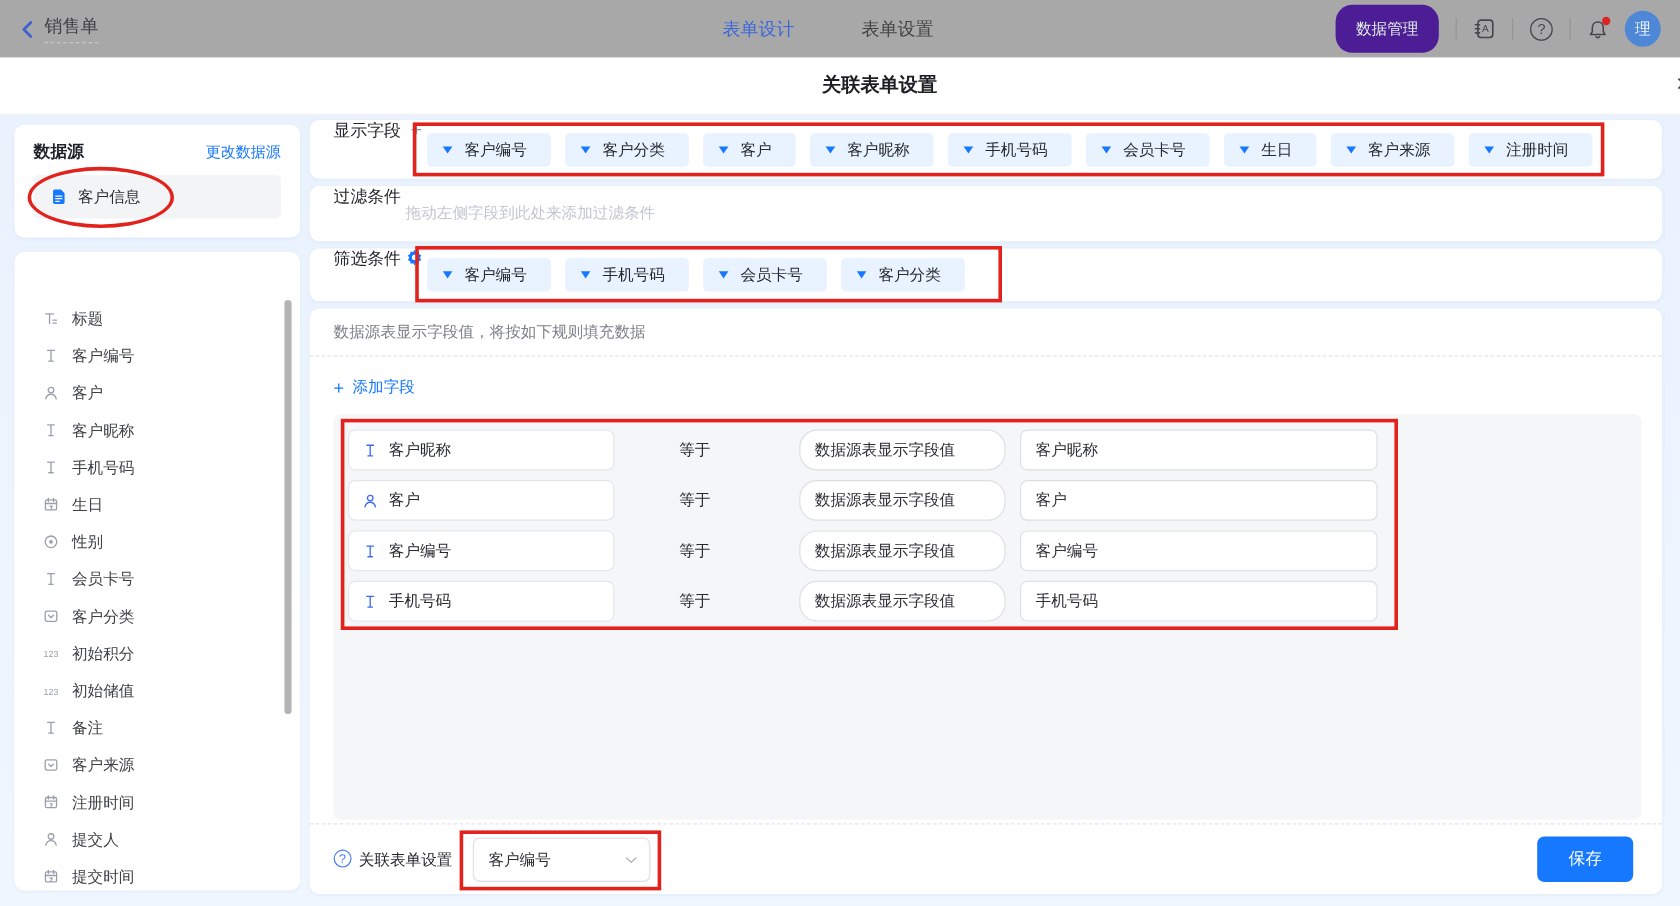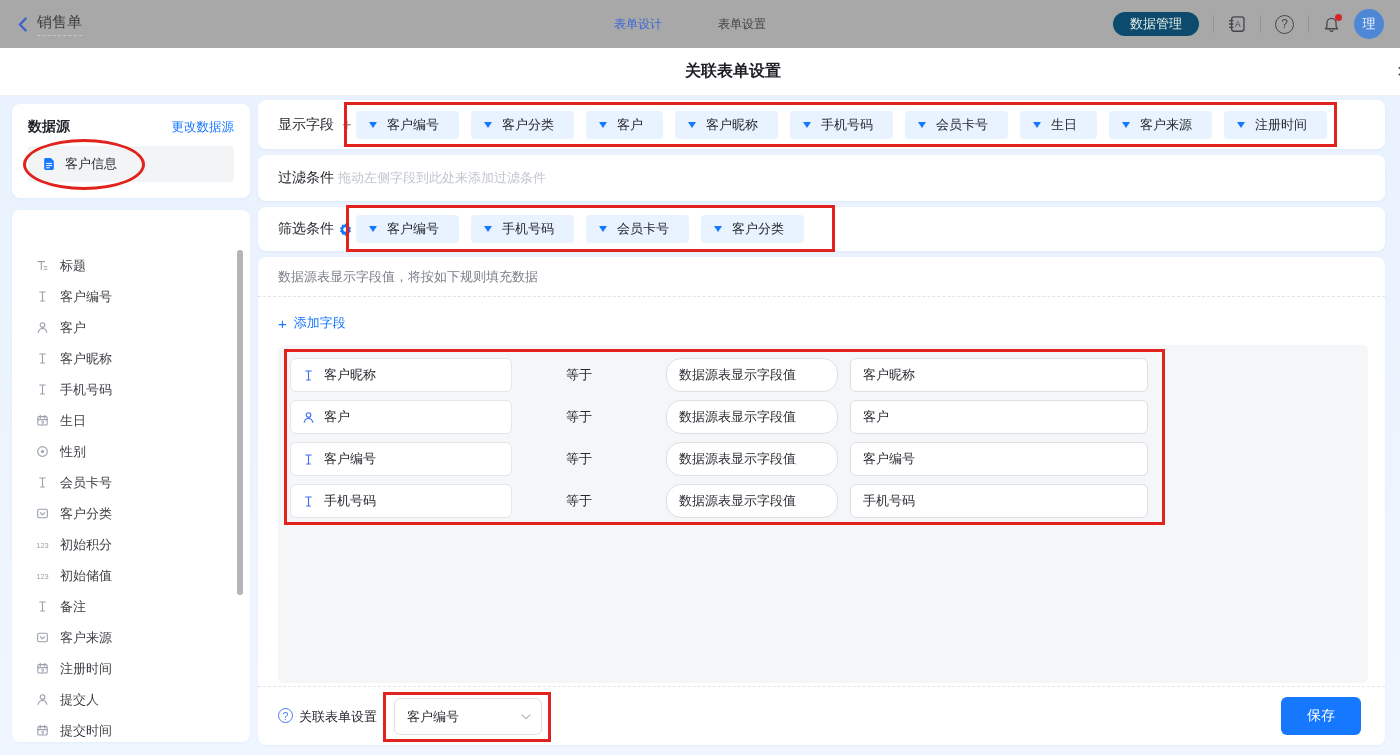--- a/index.html
+++ b/index.html
@@ -5,24 +5,24 @@
   html,body{margin:0;padding:0;}
   body{font-family:"Liberation Sans","DejaVu Sans",sans-serif;}
   #app{position:relative;width:1400px;height:755px;background:linear-gradient(180deg,#e8f1fd,#eff6ff);overflow:hidden;}
 
   
   .topbar{position:absolute;left:0;top:0;width:1400px;height:48px;background:#a8a8a8;display:flex;align-items:center;padding:0 16px;box-sizing:border-box;}
   .tb-left{display:flex;align-items:center;gap:8px;z-index:2;}
   .back-btn{display:flex;align-items:center;color:#3e63cf;cursor:pointer;}
   .form-name{font-size:15px;color:#3f4042;padding-bottom:3px;border-bottom:1px dashed #c6c6c6;}
   .tb-center{position:absolute;left:0;right:0;top:0;height:48px;display:flex;align-items:center;justify-content:center;gap:56px;transform:translateX(-10px);}
-  .tb-tab{font-size:12px;color:#424242;cursor:pointer;}
+  .tb-tab{font-size:15px;color:#424242;cursor:pointer;}
   .tb-tab.active{color:#3e68d8;}
   .tb-right{margin-left:auto;display:flex;align-items:center;gap:14px;z-index:2;}
-  .pill-btn{height:24px;border-radius:14px;background:#0c4a6e;color:#e3ece4;font-size:13px;display:flex;align-items:center;padding:0 17px;cursor:pointer;}
+  .pill-btn{height:40px;border-radius:14px;background:#4c1d95;color:#e3ece4;font-size:13px;display:flex;align-items:center;padding:0 17px;cursor:pointer;}
   .tb-div{width:1px;height:18px;background:#949494;}
   .tb-icon{color:#43474d;display:flex;align-items:center;justify-content:center;cursor:pointer;position:relative;}
   .help-circle{width:19px;height:19px;border:1.4px solid #43474d;border-radius:50%;font-size:12px;display:flex;align-items:center;justify-content:center;box-sizing:border-box;}
   .bell-dot{position:absolute;top:-2px;right:-2px;width:7px;height:7px;border-radius:50%;background:#d92525;}
   .avatar{width:30px;height:30px;border-radius:50%;background:#4e87d5;color:#f2f5fa;font-size:13px;display:flex;align-items:center;justify-content:center;cursor:pointer;}
 
   
   .titlebar{position:absolute;left:0;top:48px;width:1400px;height:47px;background:#fff;border-bottom:1px solid #eef0f3;display:flex;align-items:center;justify-content:center;padding-left:33px;}
   .modal-title{font-size:16px;font-weight:600;color:#1d1f24;}
   .close-btn{position:absolute;right:24px;top:12px;font-size:21px;color:#494e57;cursor:pointer;line-height:22px;}
@@ -45,21 +45,21 @@
 
   
   .fields-head{padding:14px 16px 0 16px;}
   .field-list{position:absolute;left:0;top:40px;right:0;}
   .field-item{height:31px;display:flex;align-items:center;gap:10px;padding-left:22px;cursor:pointer;text-align:right;}
   .field-item .f-ic{width:16px;display:flex;justify-content:center;color:#9aa0ab;}
   .field-item .f-lb{font-size:13px;color:#3d4045;}
   .v-scrollbar{position:absolute;right:7px;top:40px;width:6px;height:345px;border-radius:3px;background:#b4b4b6;}
 
   
-  .row-flex{display:flex;align-items:center;height:100%;padding-left:20px;box-sizing:border-box;}
+  .row-flex{display:flex;height:100%;padding-left:20px;box-sizing:border-box;}
   .row-label{width:60px;font-size:14px;font-weight:500;color:#22252a;flex:none;}
   .plus-ic{color:#8c9097;font-size:16px;margin-left:2px;width:14px;text-align:center;cursor:pointer;flex:none;}
   .gear-ic{color:#1677ff;display:flex;margin-left:0;cursor:pointer;flex:none;}
   .chips{display:flex;align-items:center;flex:none;}
   .chips.ml2{margin-left:2px;} .chips.ml3{margin-left:3px;}
   .chip{display:inline-flex;align-items:center;height:28px;background:#e9f2ff;border-radius:4px;padding:0 20px 0 13px;margin-right:12px;cursor:pointer;}
   .chip .tri{width:0;height:0;border-left:4.5px solid transparent;border-right:4.5px solid transparent;border-top:6px solid #1677ff;margin-right:10px;}
   .chip .chip-lb{font-size:13px;color:#26292e;white-space:nowrap;}
   .placeholder{font-size:13px;color:#c2c6cf;}
   .dropzone{flex:1;display:flex;align-items:center;height:100%;}

